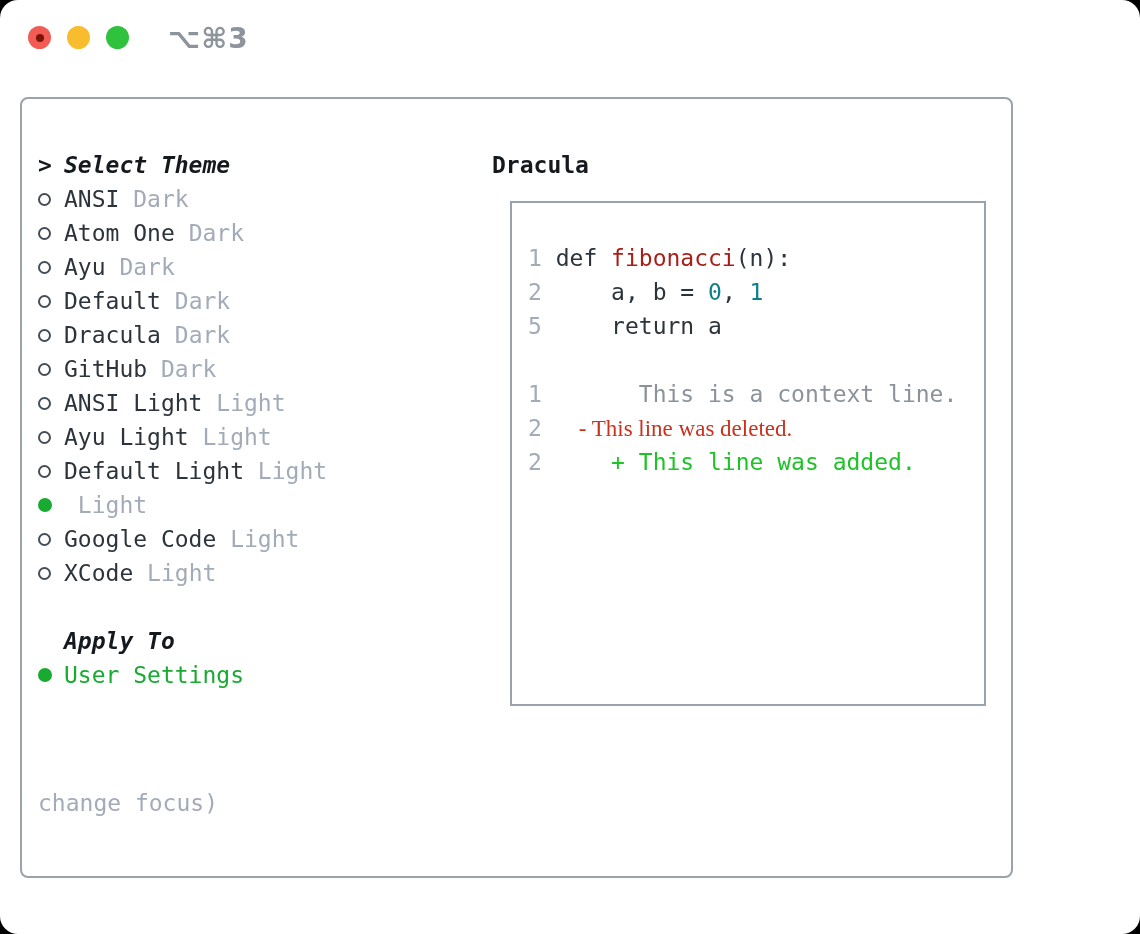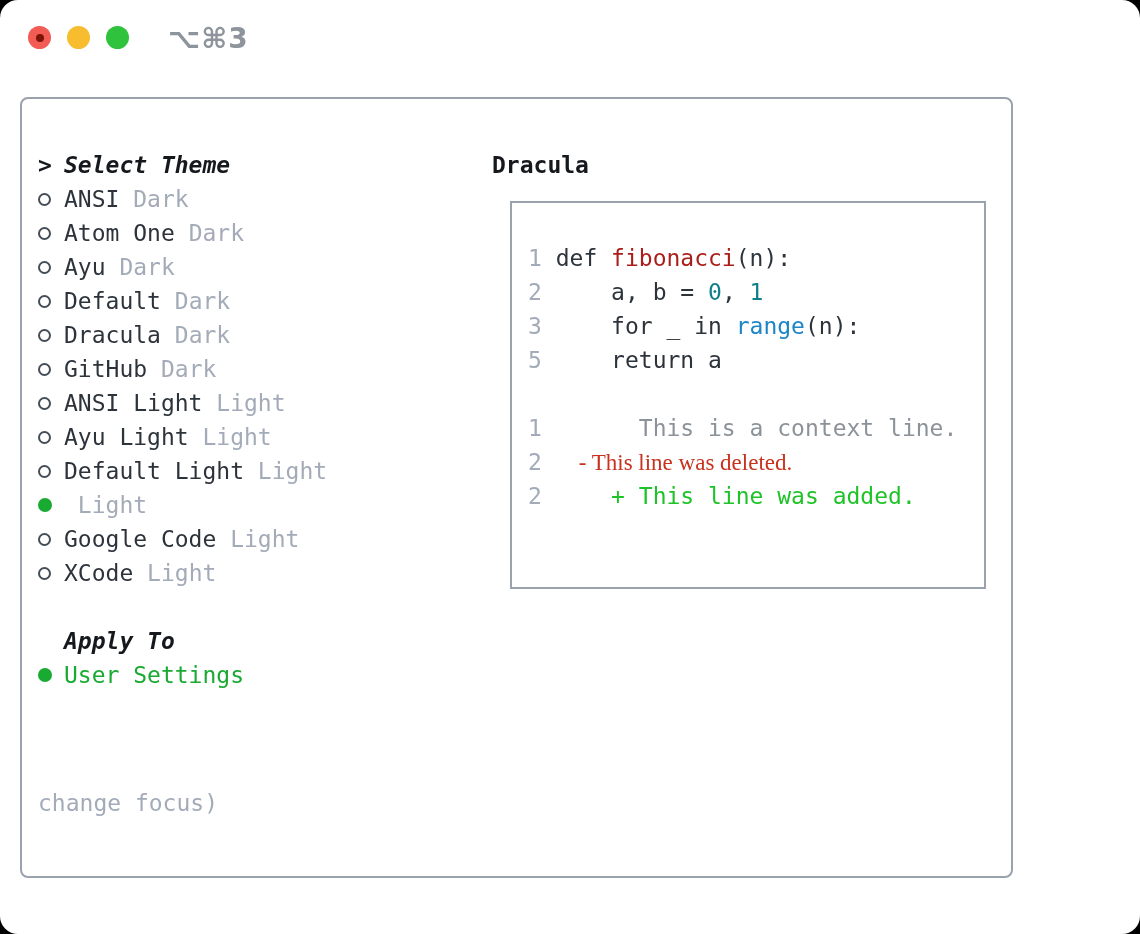--- a/index.html
+++ b/index.html
@@ -46,21 +46,21 @@
   .variant{color:var(--muted);margin-left:1ch;}
   .spacer34{height:34px;}
   .spacer26{height:26px;}
   .help{font-size:23px;line-height:34px;color:var(--muted);white-space:pre;}
   
   .preview-title{
     position:absolute;left:470px;top:49px;height:34px;display:flex;align-items:center;
     font-size:23px;font-weight:bold;color:var(--heading);
   }
   .preview-box{
-    position:absolute;left:488px;top:102px;width:476px;height:388px;
+    position:absolute;left:488px;top:102px;width:476px;height:505px;
     border:2px solid var(--border-gray);background:var(--window-bg);
     padding:38px 0 0 16px;overflow:hidden;
   }
   .code-line{height:34px;font-size:23px;line-height:34px;white-space:pre;}
   .tok-ln{color:var(--muted);}
   .tok-fg{color:var(--fg);}
   .tok-fn{color:var(--fn-red);}
   .tok-num{color:var(--num-teal);}
   .tok-bi{color:var(--builtin-blue);}
   .tok-ctx{color:var(--ctx-gray);}
@@ -120,21 +120,20 @@
 
         <div class="help">
           <div>change focus)</div>
         </div>
       </div>
 
       <div class="preview-title">Dracula</div>
       <div class="preview-box" id="preview-box">
           <div class="code-line"><span class="tok-ln">1 </span><span class="tok-fg">def </span><span class="tok-fn">fibonacci</span><span class="tok-fg">(n):</span></div>
           <div class="code-line"><span class="tok-ln">2 </span><span class="tok-fg">    a, b = </span><span class="tok-num">0</span><span class="tok-fg">, </span><span class="tok-num">1</span></div>
-          <div class="code-line"><span class="tok-ln">3 </span><span class="tok-fg">    for _ in </span><span class="tok-bi">range</span><span class="tok-fg">(n):</span></div>
           <div class="code-line"><span class="tok-ln">5 </span><span class="tok-fg">    return a</span></div>
           <div class="code-line"></div>
           <div class="code-line"><span class="tok-ln">1 </span><span class="tok-ctx">      This is a context line.</span></div>
           <div class="code-line"><span class="tok-ln">2 </span><span class="tok-del">    - This line was deleted.</span></div>
           <div class="code-line"><span class="tok-ln">2 </span><span class="tok-add">    + This line was added.</span></div>
         </div>
 
     </div>
   </div>
 </div>

